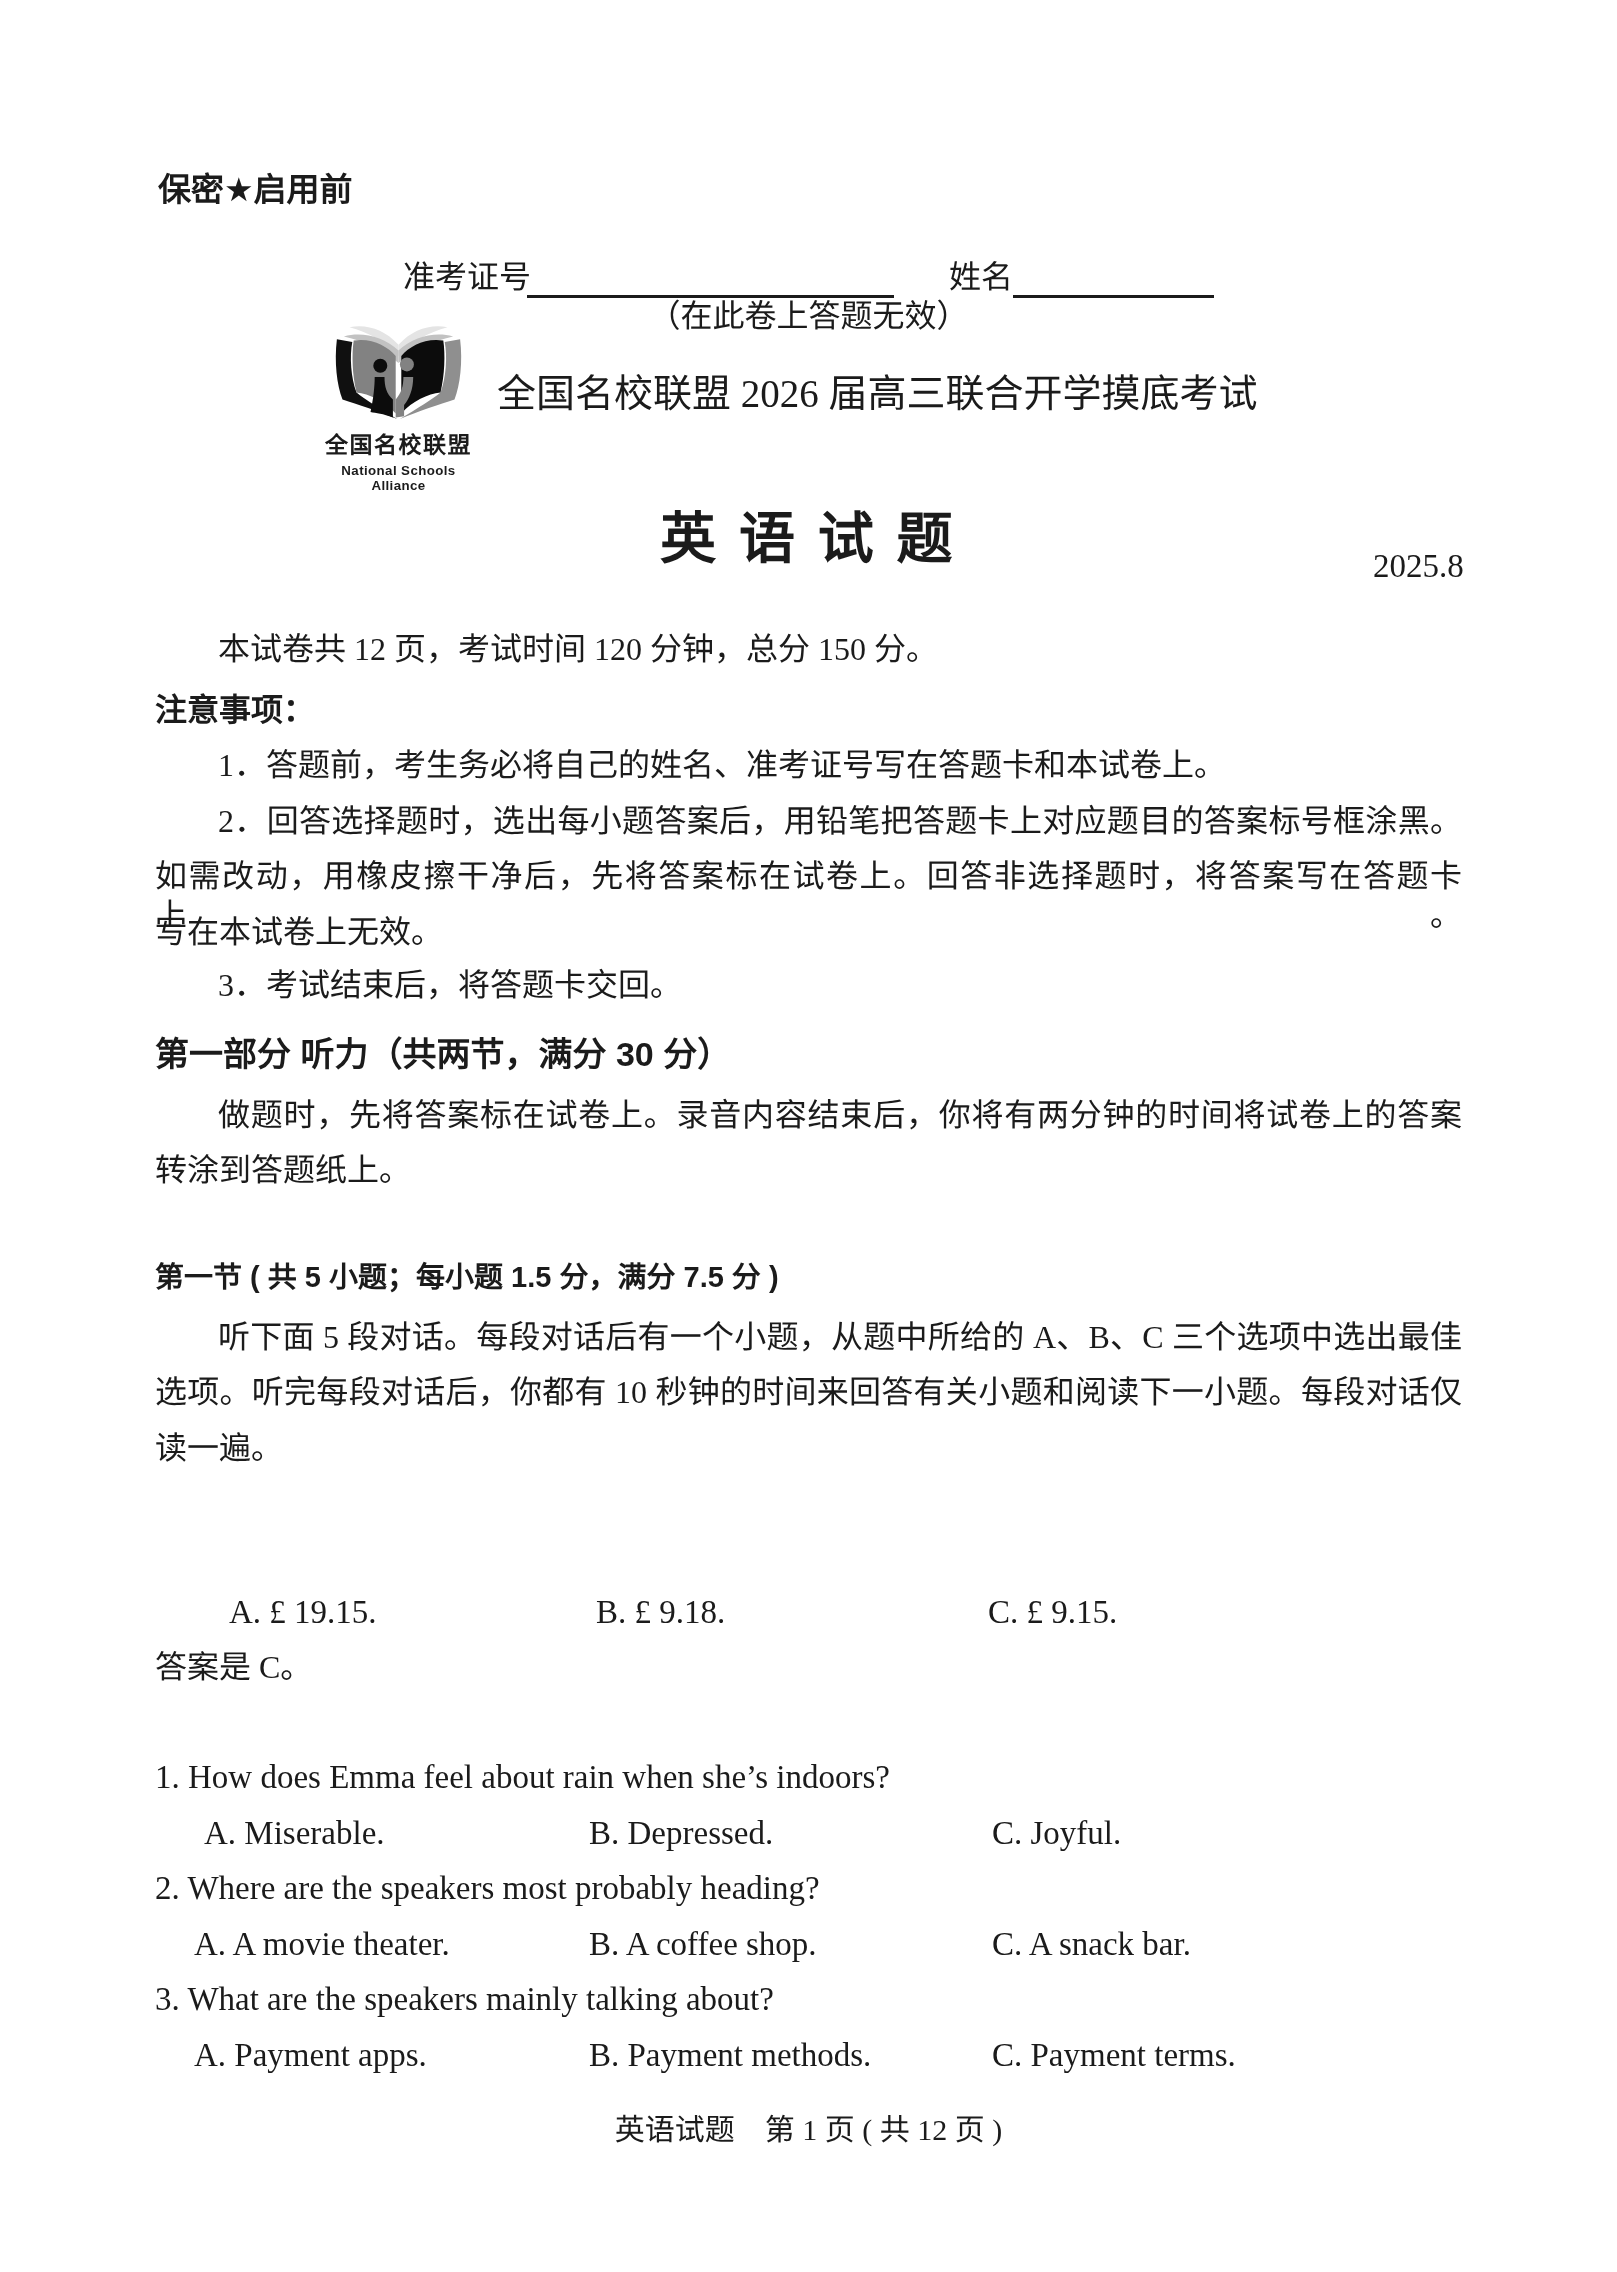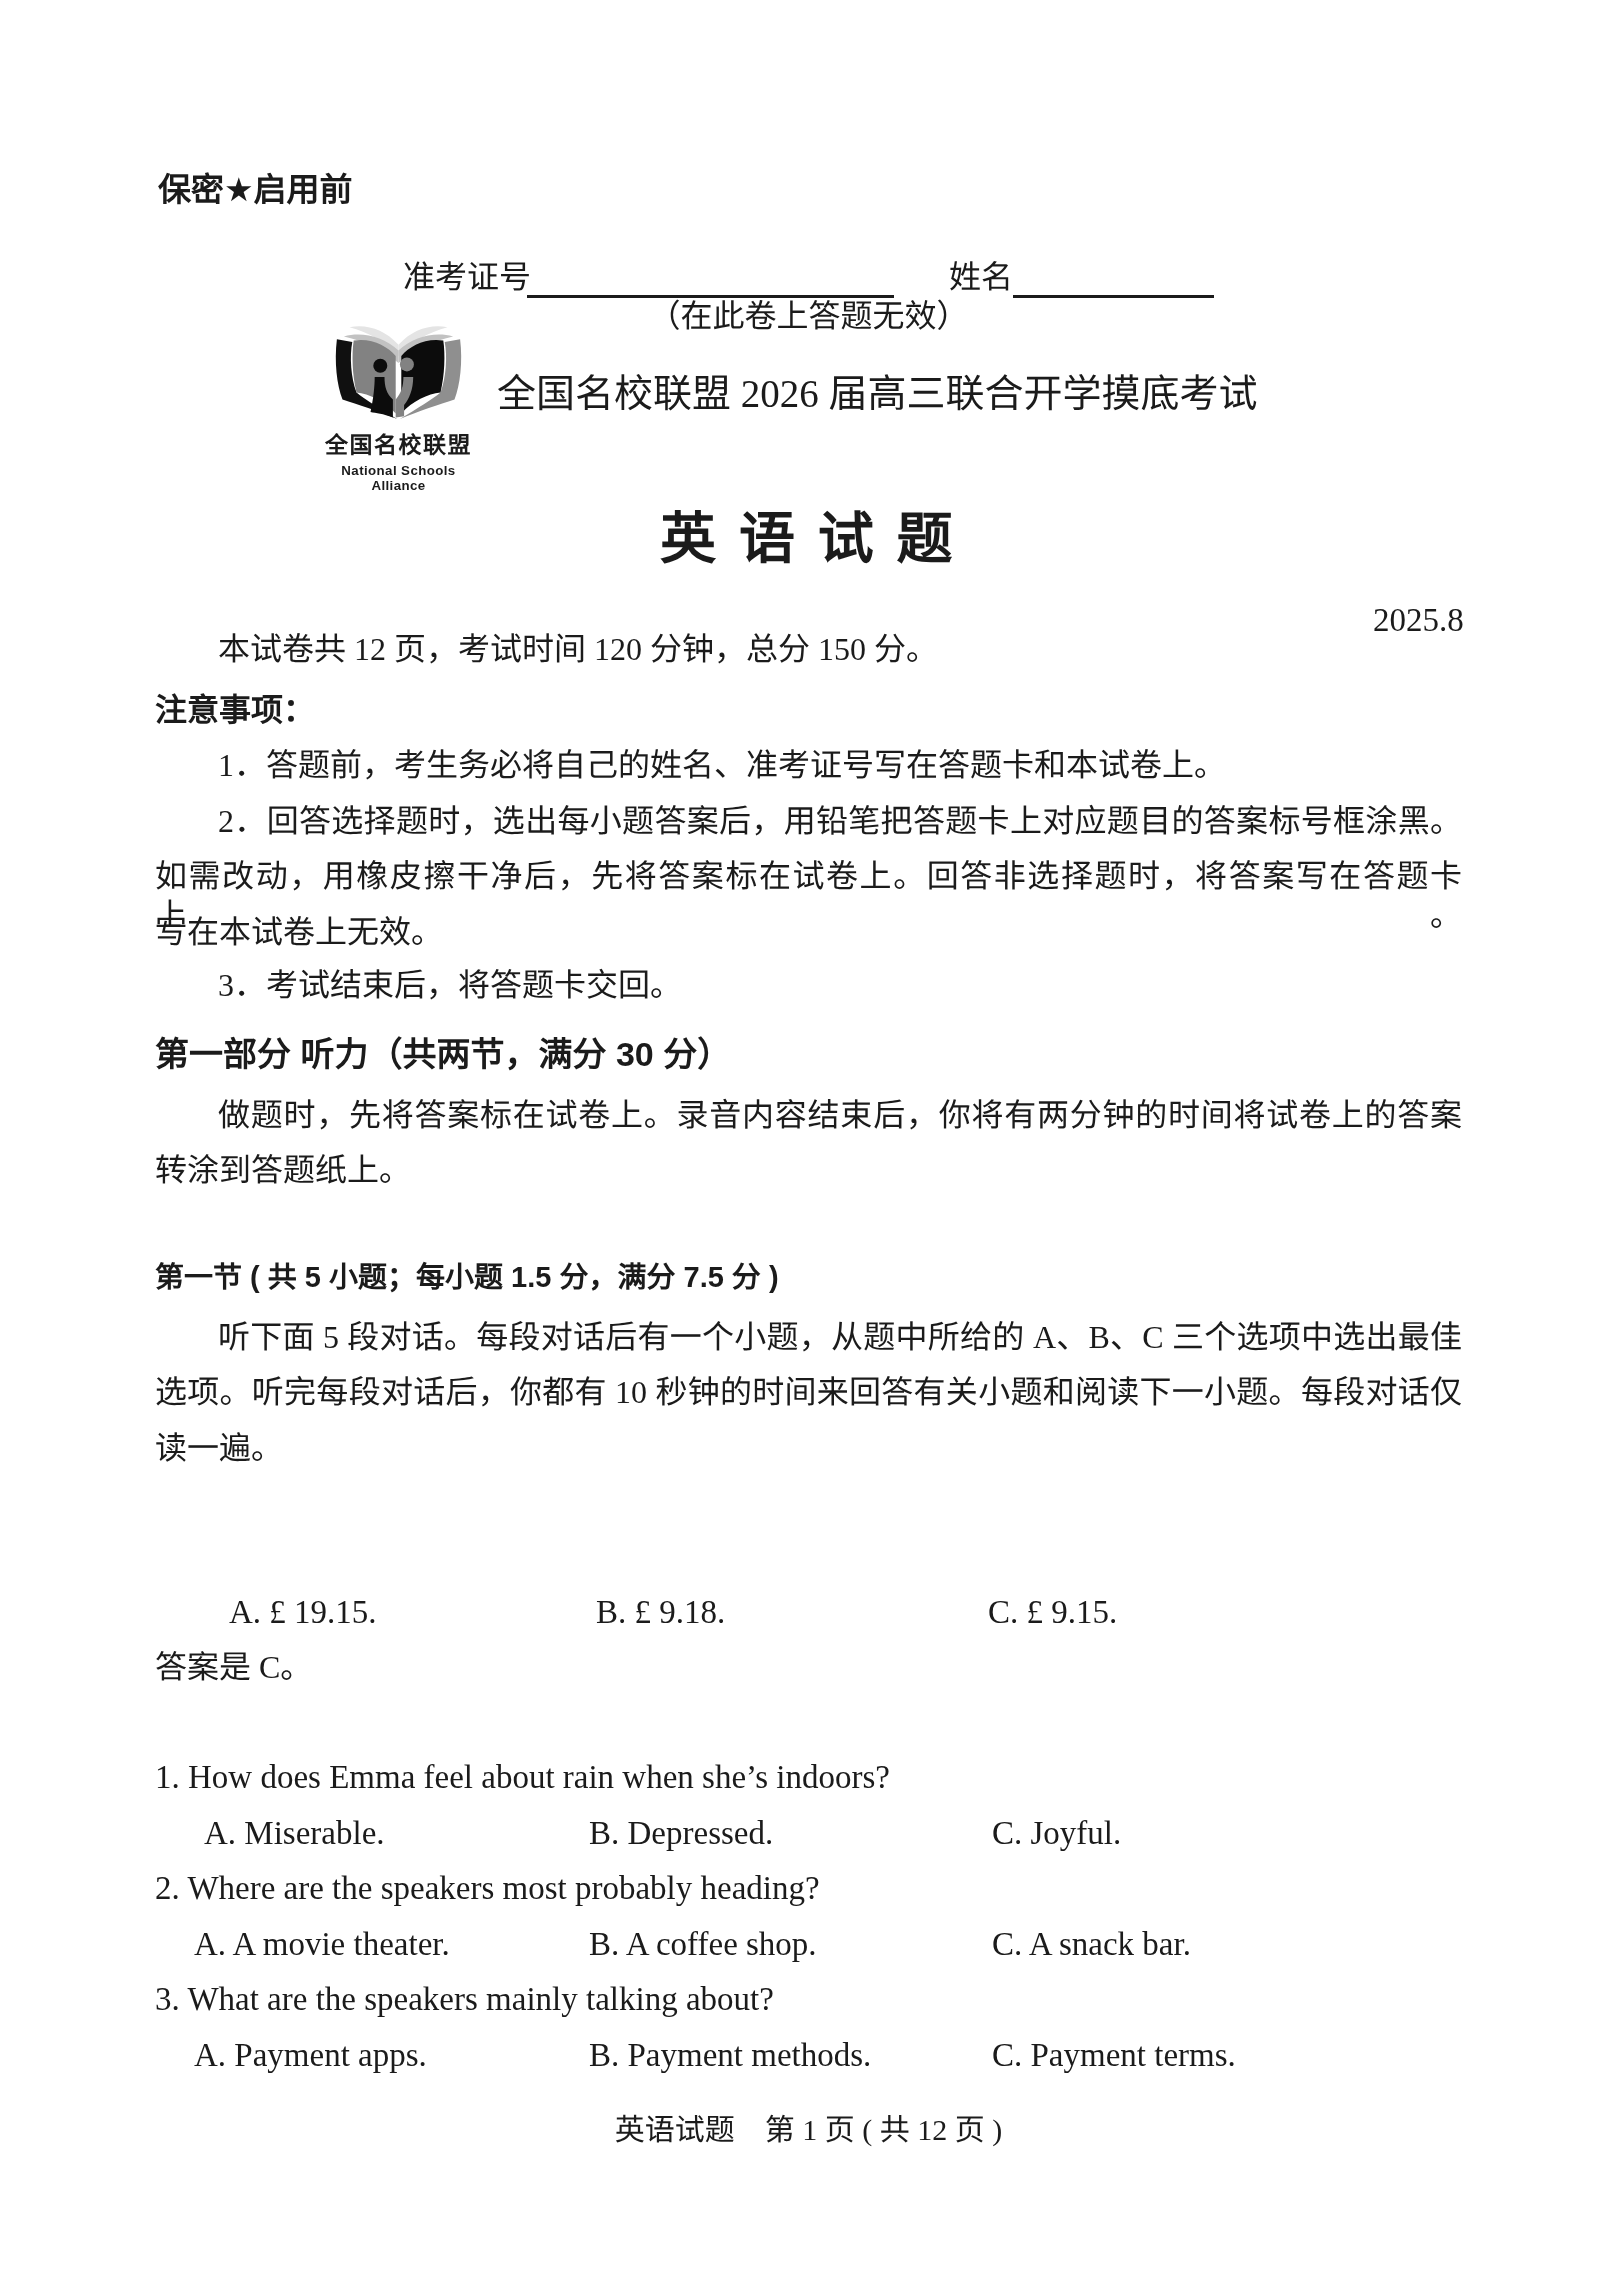--- a/index.html
+++ b/index.html
@@ -55,21 +55,21 @@
       <path d="M60,130 C64,112 66,94 66,80 L80,80 C80,94 83,104 92,112 L92,138 C78,132 68,132 60,130 Z" fill="#0c0c0c"></path>
       <path d="M96,112 C104,103 107,93 107,80 L121,80 C121,98 115,112 108,120 L108,136 L96,138 Z" fill="#828282"></path>
     </svg>
     <div class="logo-cn">全国名校联盟</div>
     <div class="logo-en">National Schools Alliance</div>
   </div>
 
   <div class="abs" style="left:497px; top:370px; font-size:39px;">全国名校联盟 2026 届高三联合开学摸底考试</div>
 
   <div class="abs subject center" style="top:505px;">英 语 试 题</div>
-  <div class="abs b44" style="left:1373px; top:600px;">2025.8</div>
+  <div class="abs b44" style="left:1373px; top:546px;">2025.8</div>
 
   <div class="abs b43" style="left:218px; top:630px;">本试卷共 12 页，考试时间 120 分钟，总分 150 分。</div>
 
   <div class="abs hei" style="left:155px; top:691px; font-size:32px;">注意事项：</div>
 
   <div class="abs b43" style="left:218px; top:746px;">1．答题前，考生务必将自己的姓名、准考证号写在答题卡和本试卷上。</div>
   <div class="abs b43 just" style="left:218px; top:802px; width:1244px;">2．回答选择题时，选出每小题答案后，用铅笔把答题卡上对应题目的答案标号框涂黑。</div>
   <div class="abs b43 just" style="left:155px; top:857px; width:1307px;">如需改动，用橡皮擦干净后，先将答案标在试卷上。回答非选择题时，将答案写在答题卡上。</div>
   <div class="abs b43" style="left:155px; top:913px;">写在本试卷上无效。</div>
   <div class="abs b43" style="left:218px; top:966px;">3．考试结束后，将答题卡交回。</div>

